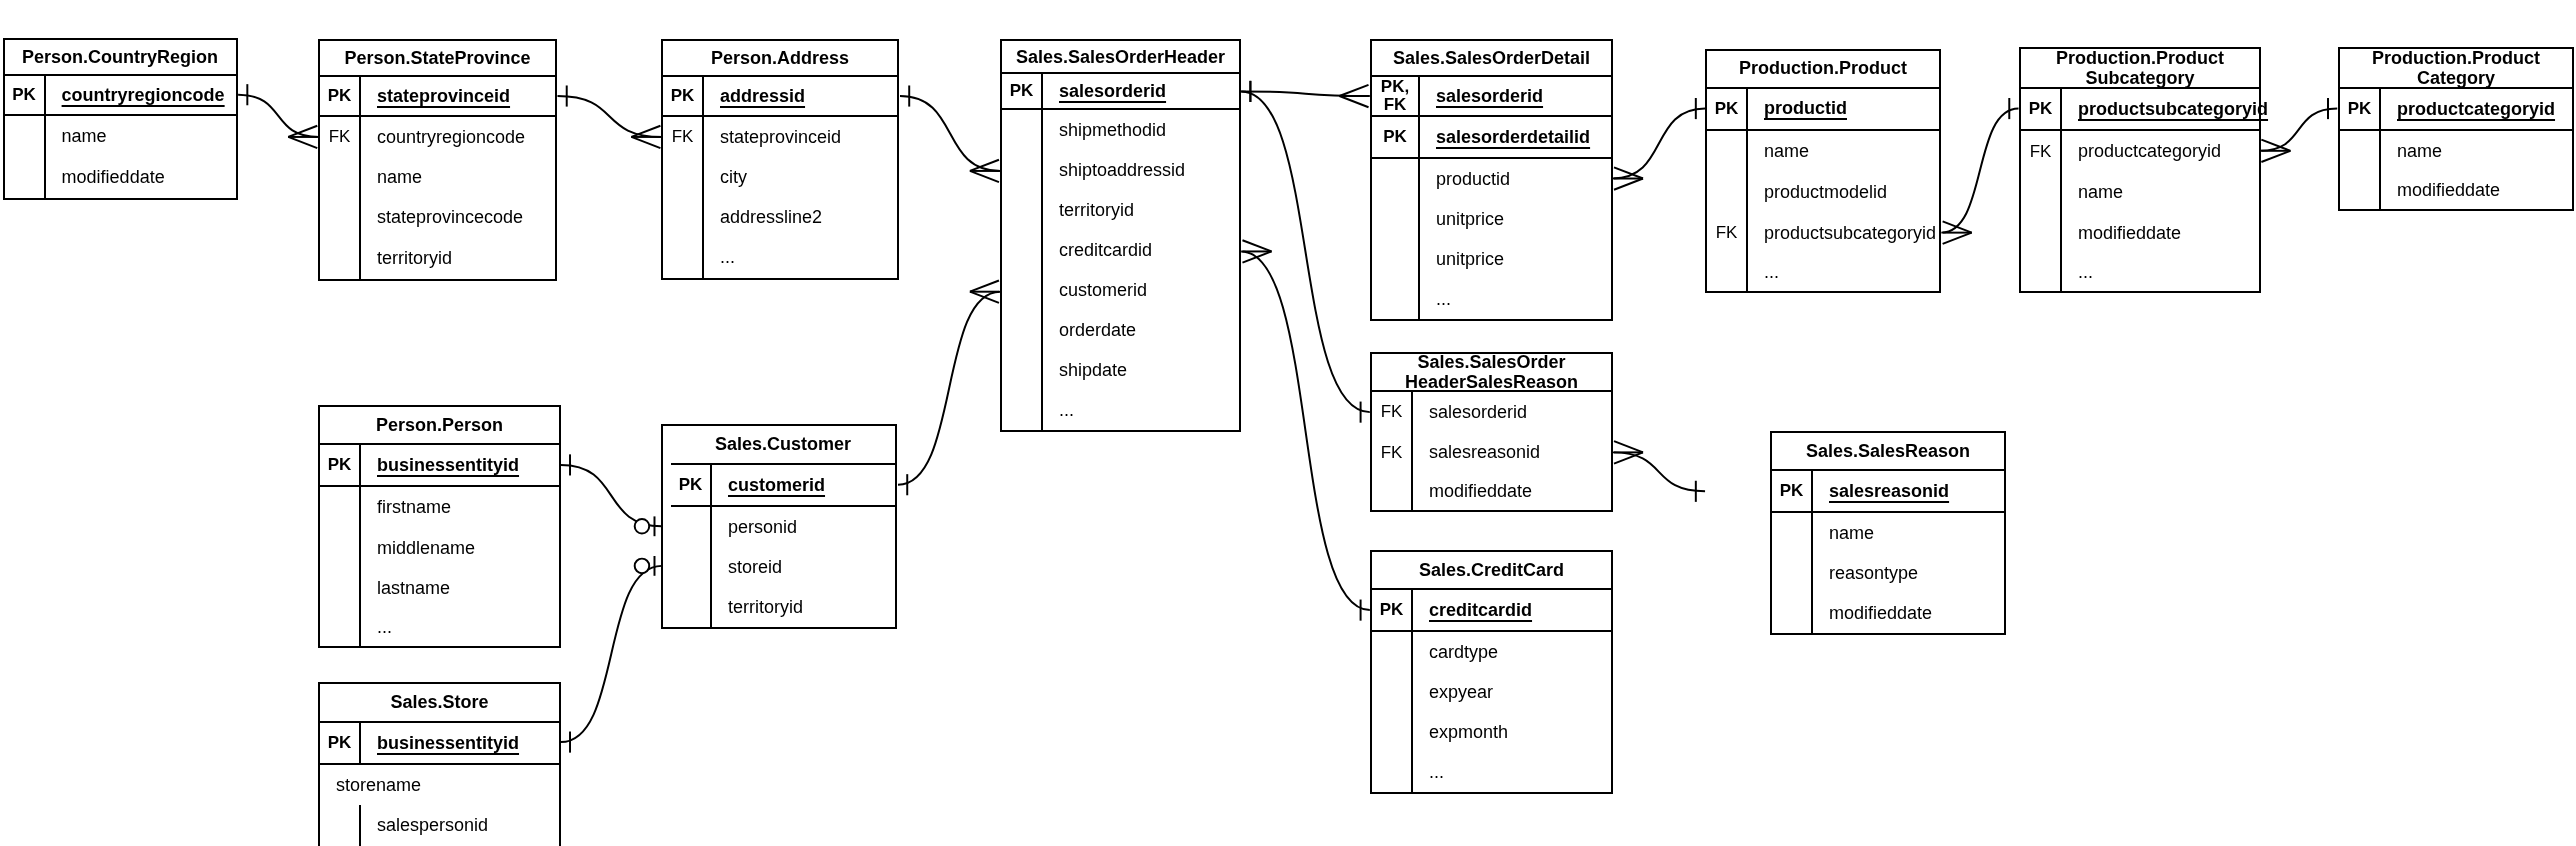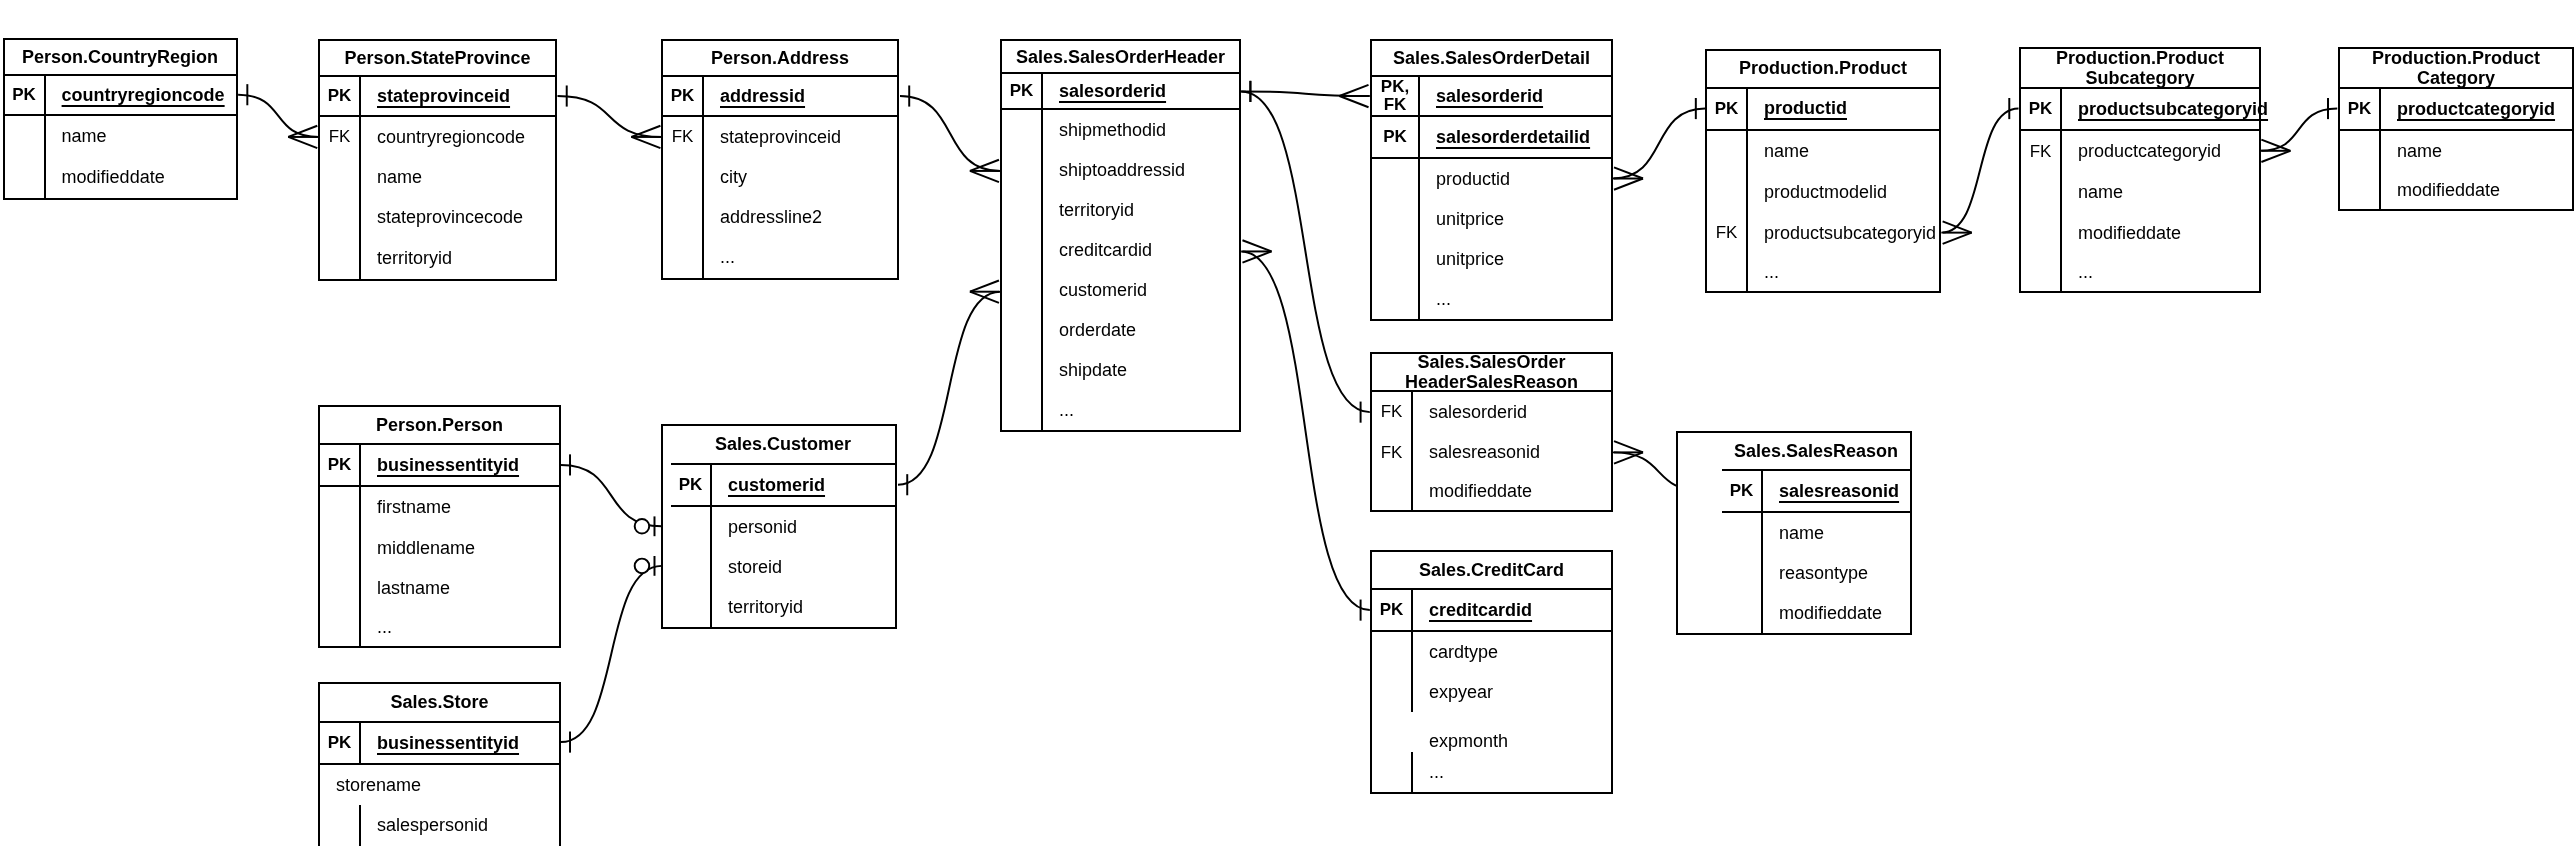--- a/index.html
+++ b/index.html
@@ -462,21 +462,21 @@
         <div class="erow" style="height: 41px;">
           <div class="ekey" style="width: 41px;">FK</div>
           <div class="ename">salesreasonid</div>
         </div>
         <div class="erow" style="height: 37px;">
           <div class="ekey" style="width: 41px;"></div>
           <div class="ename">modifieddate</div>
         </div>
       </div>
     </div>
-  <div class="entity" style="left: 1676px; top: 397px; width: 236px; padding-left: 44px;">
+  <div class="entity" style="left: 1770px; top: 397px; width: 236px;">
       <div class="etitle" style="height: 38px;">
         <div>Sales.SalesReason</div>
       </div>
       <div class="esec">
         <div class="erow pk" style="height: 40px;">
           <div class="ekey" style="width: 41px;">PK</div>
           <div class="ename">salesreasonid</div>
         </div>
       </div>
       <div class="esec">
@@ -506,21 +506,21 @@
       </div>
       <div class="esec">
         <div class="erow" style="height: 40px;">
           <div class="ekey" style="width: 41px;"></div>
           <div class="ename">cardtype</div>
         </div>
         <div class="erow" style="height: 40px; text-align: center;">
           <div class="ekey" style="width: 41px;"></div>
           <div class="ename">expyear</div>
         </div>
-        <div class="erow" style="height: 40px; align-items: flex-end;">
+        <div class="erow" style="height: 40px;">
           <div class="ekey" style="width: 41px;"></div>
           <div class="ename">expmonth</div>
         </div>
         <div class="erow" style="height: 40px;">
           <div class="ekey" style="width: 41px;"></div>
           <div class="ename">...</div>
         </div>
       </div>
     </div>
 </div>

